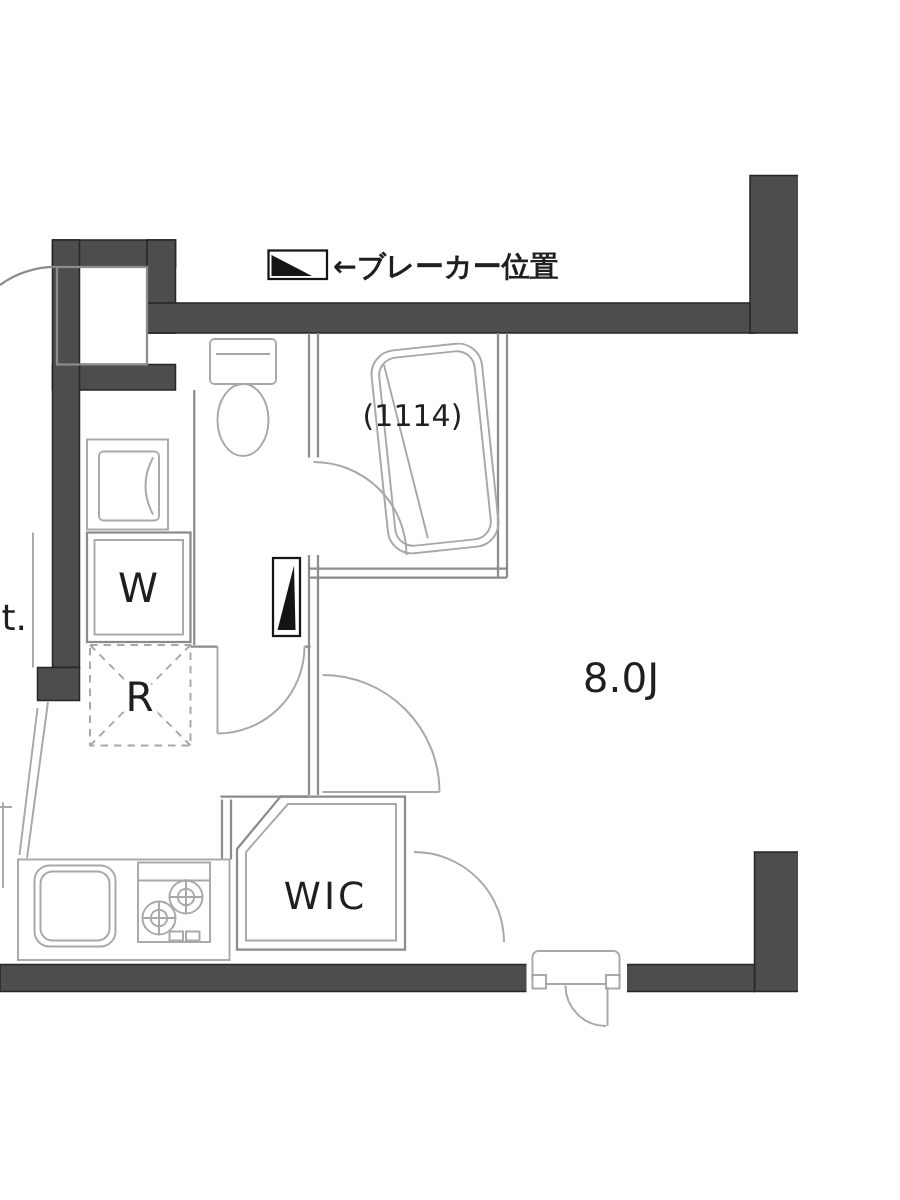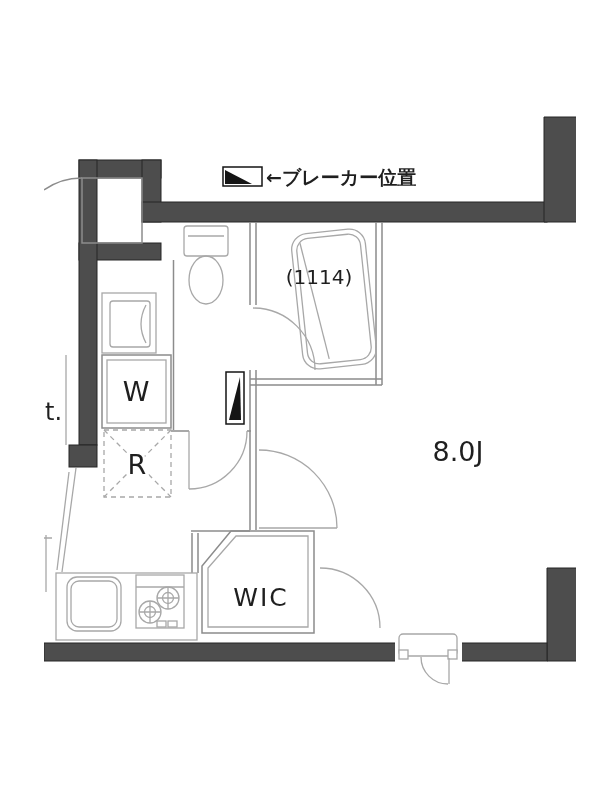--- a/index.html
+++ b/index.html
@@ -1,17 +1,17 @@
 <!DOCTYPE html>
 <html><head>
 <meta charset="utf-8">
 <style>
   html,body{margin:0;padding:0;background:#ffffff;}
   .canvas{position:relative;width:532px;height:800px;background:#ffffff;overflow:hidden;
-          font-family:"DejaVu Sans",sans-serif;margin-left:44px;}
+          font-family:"DejaVu Sans",sans-serif;}
   svg{display:block;}
   text{fill:#1f1f1f;font-family:"DejaVu Sans",sans-serif;}
   .tl{stroke:#8c8c8c;stroke-width:1.5;fill:none;}
   .fx{stroke:#a8a8a8;stroke-width:1.3;fill:none;}
   .fxw{stroke:#a8a8a8;stroke-width:1.3;fill:#ffffff;}
   .dash{stroke-dasharray:5 4;}
   .halo{paint-order:stroke;stroke:#ffffff;stroke-width:5;}
 </style>
 </head>
 <body>

